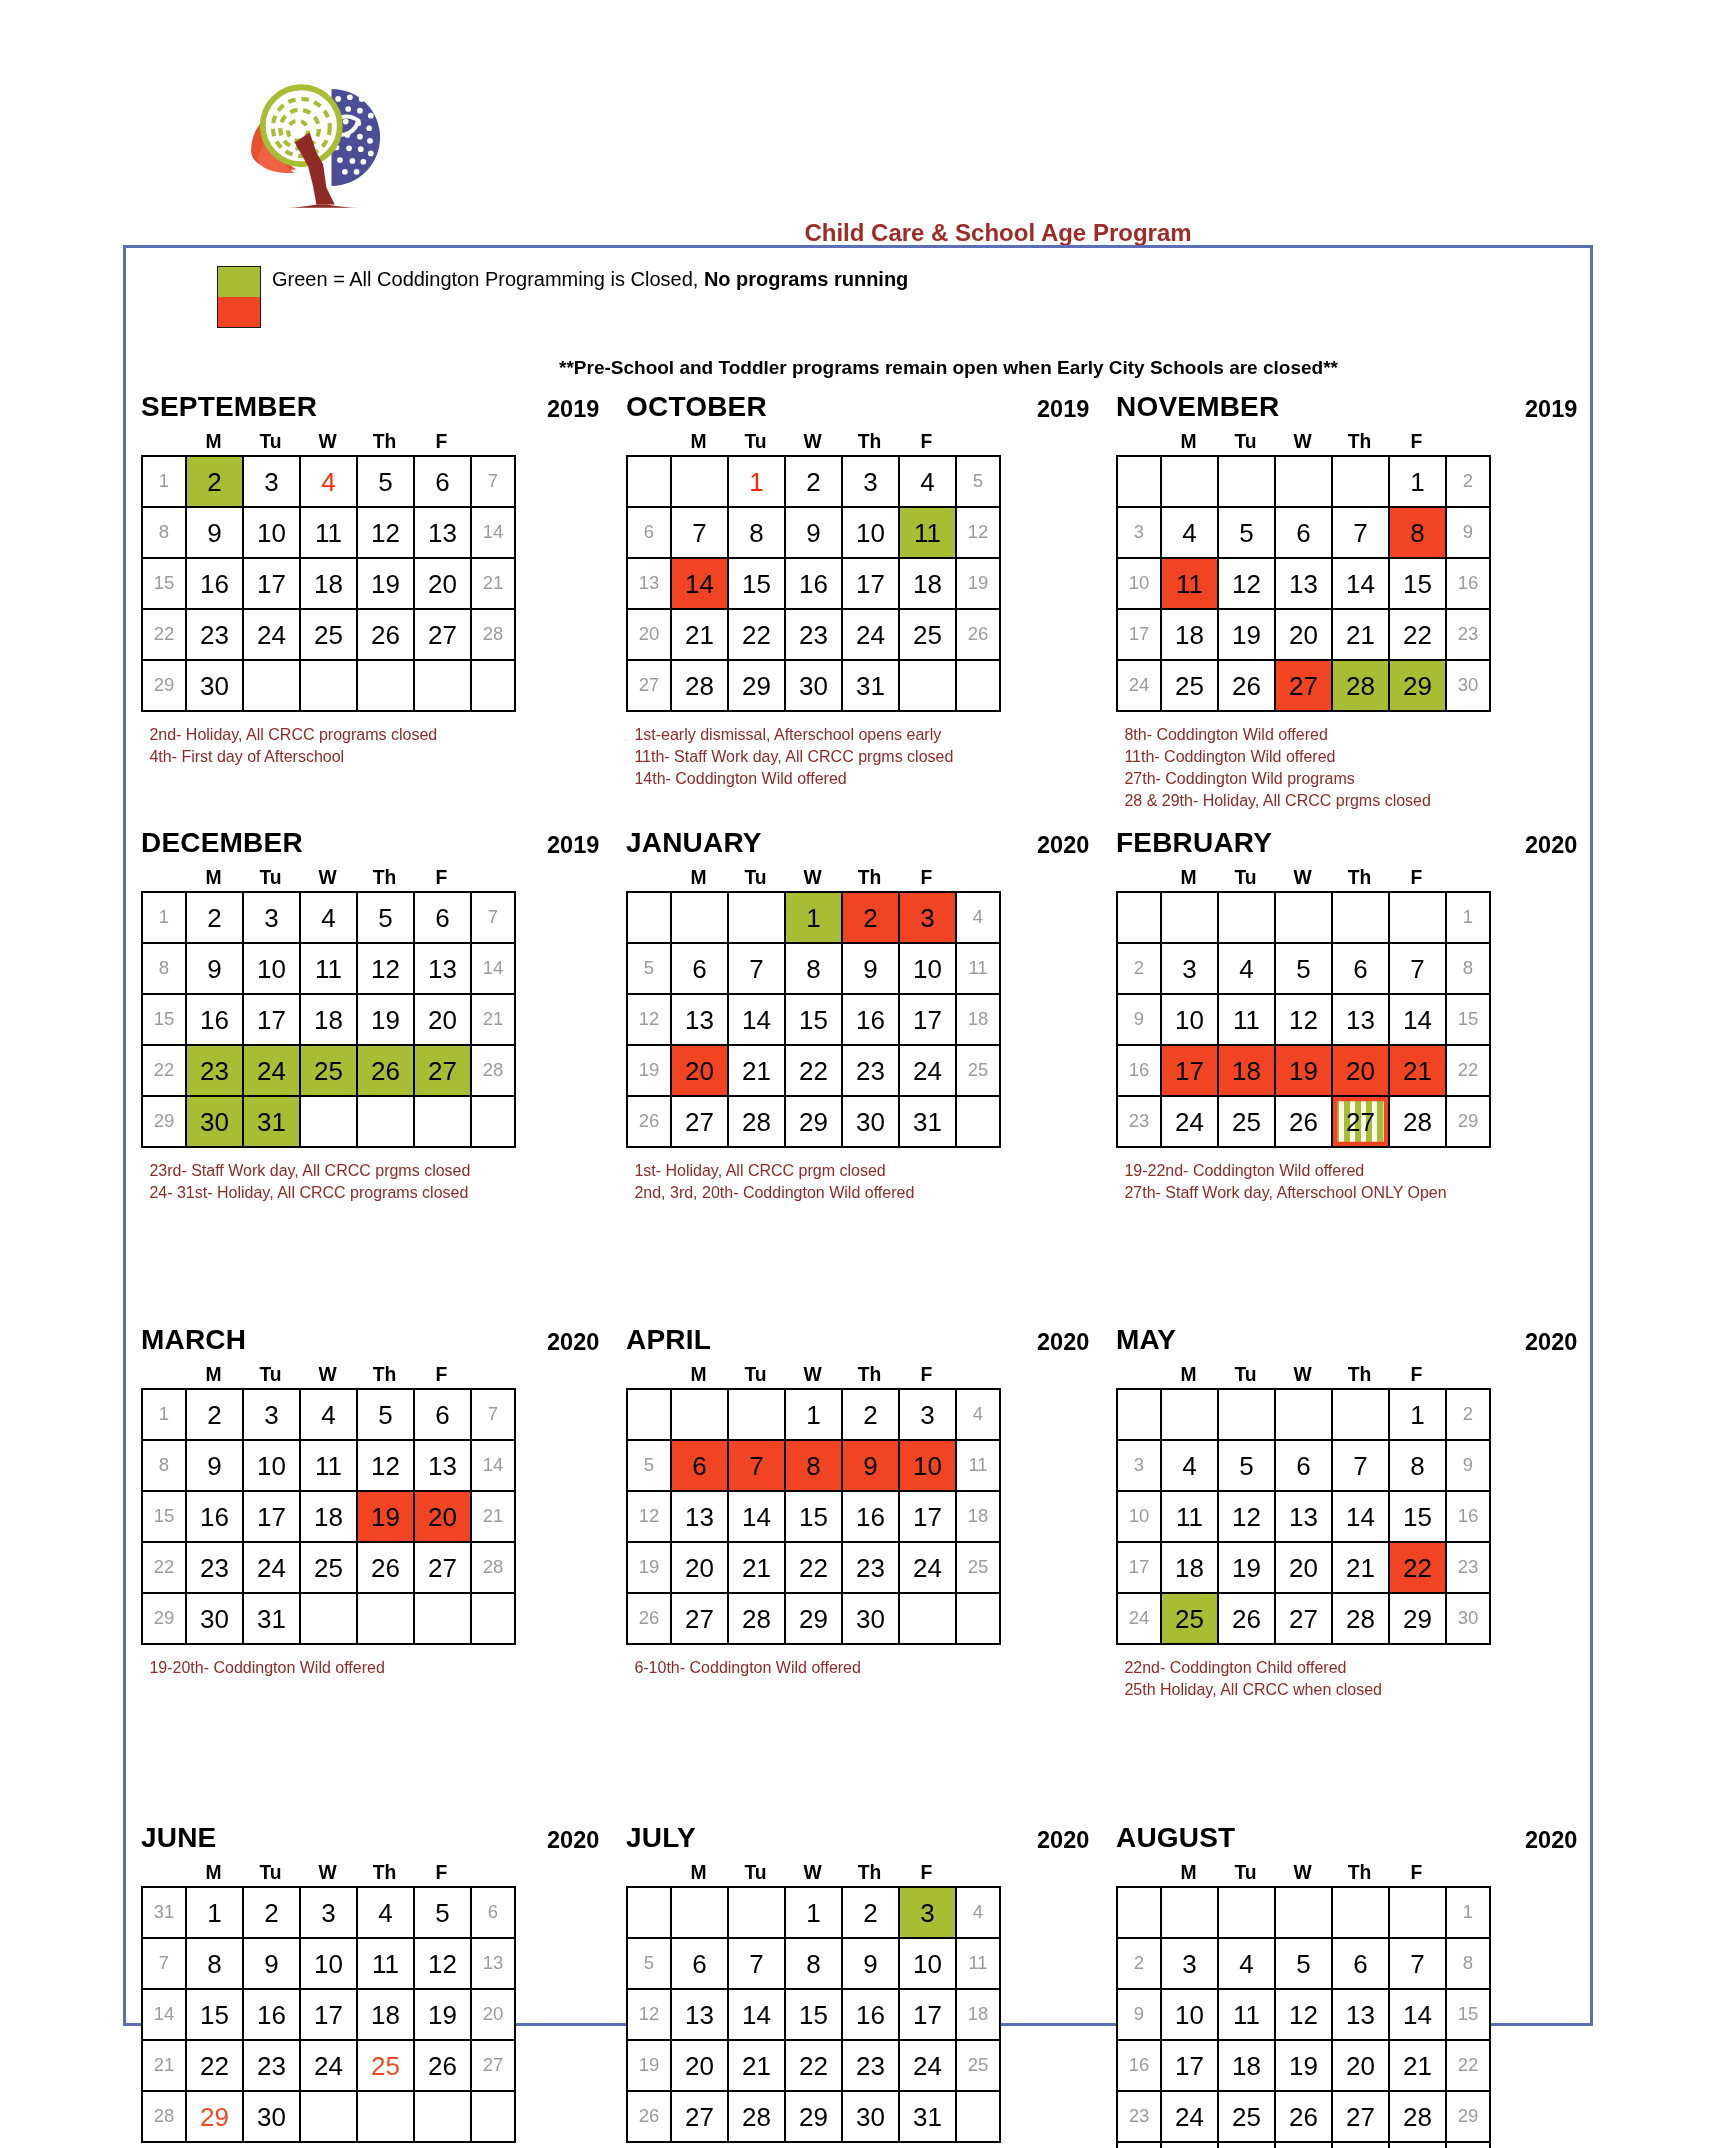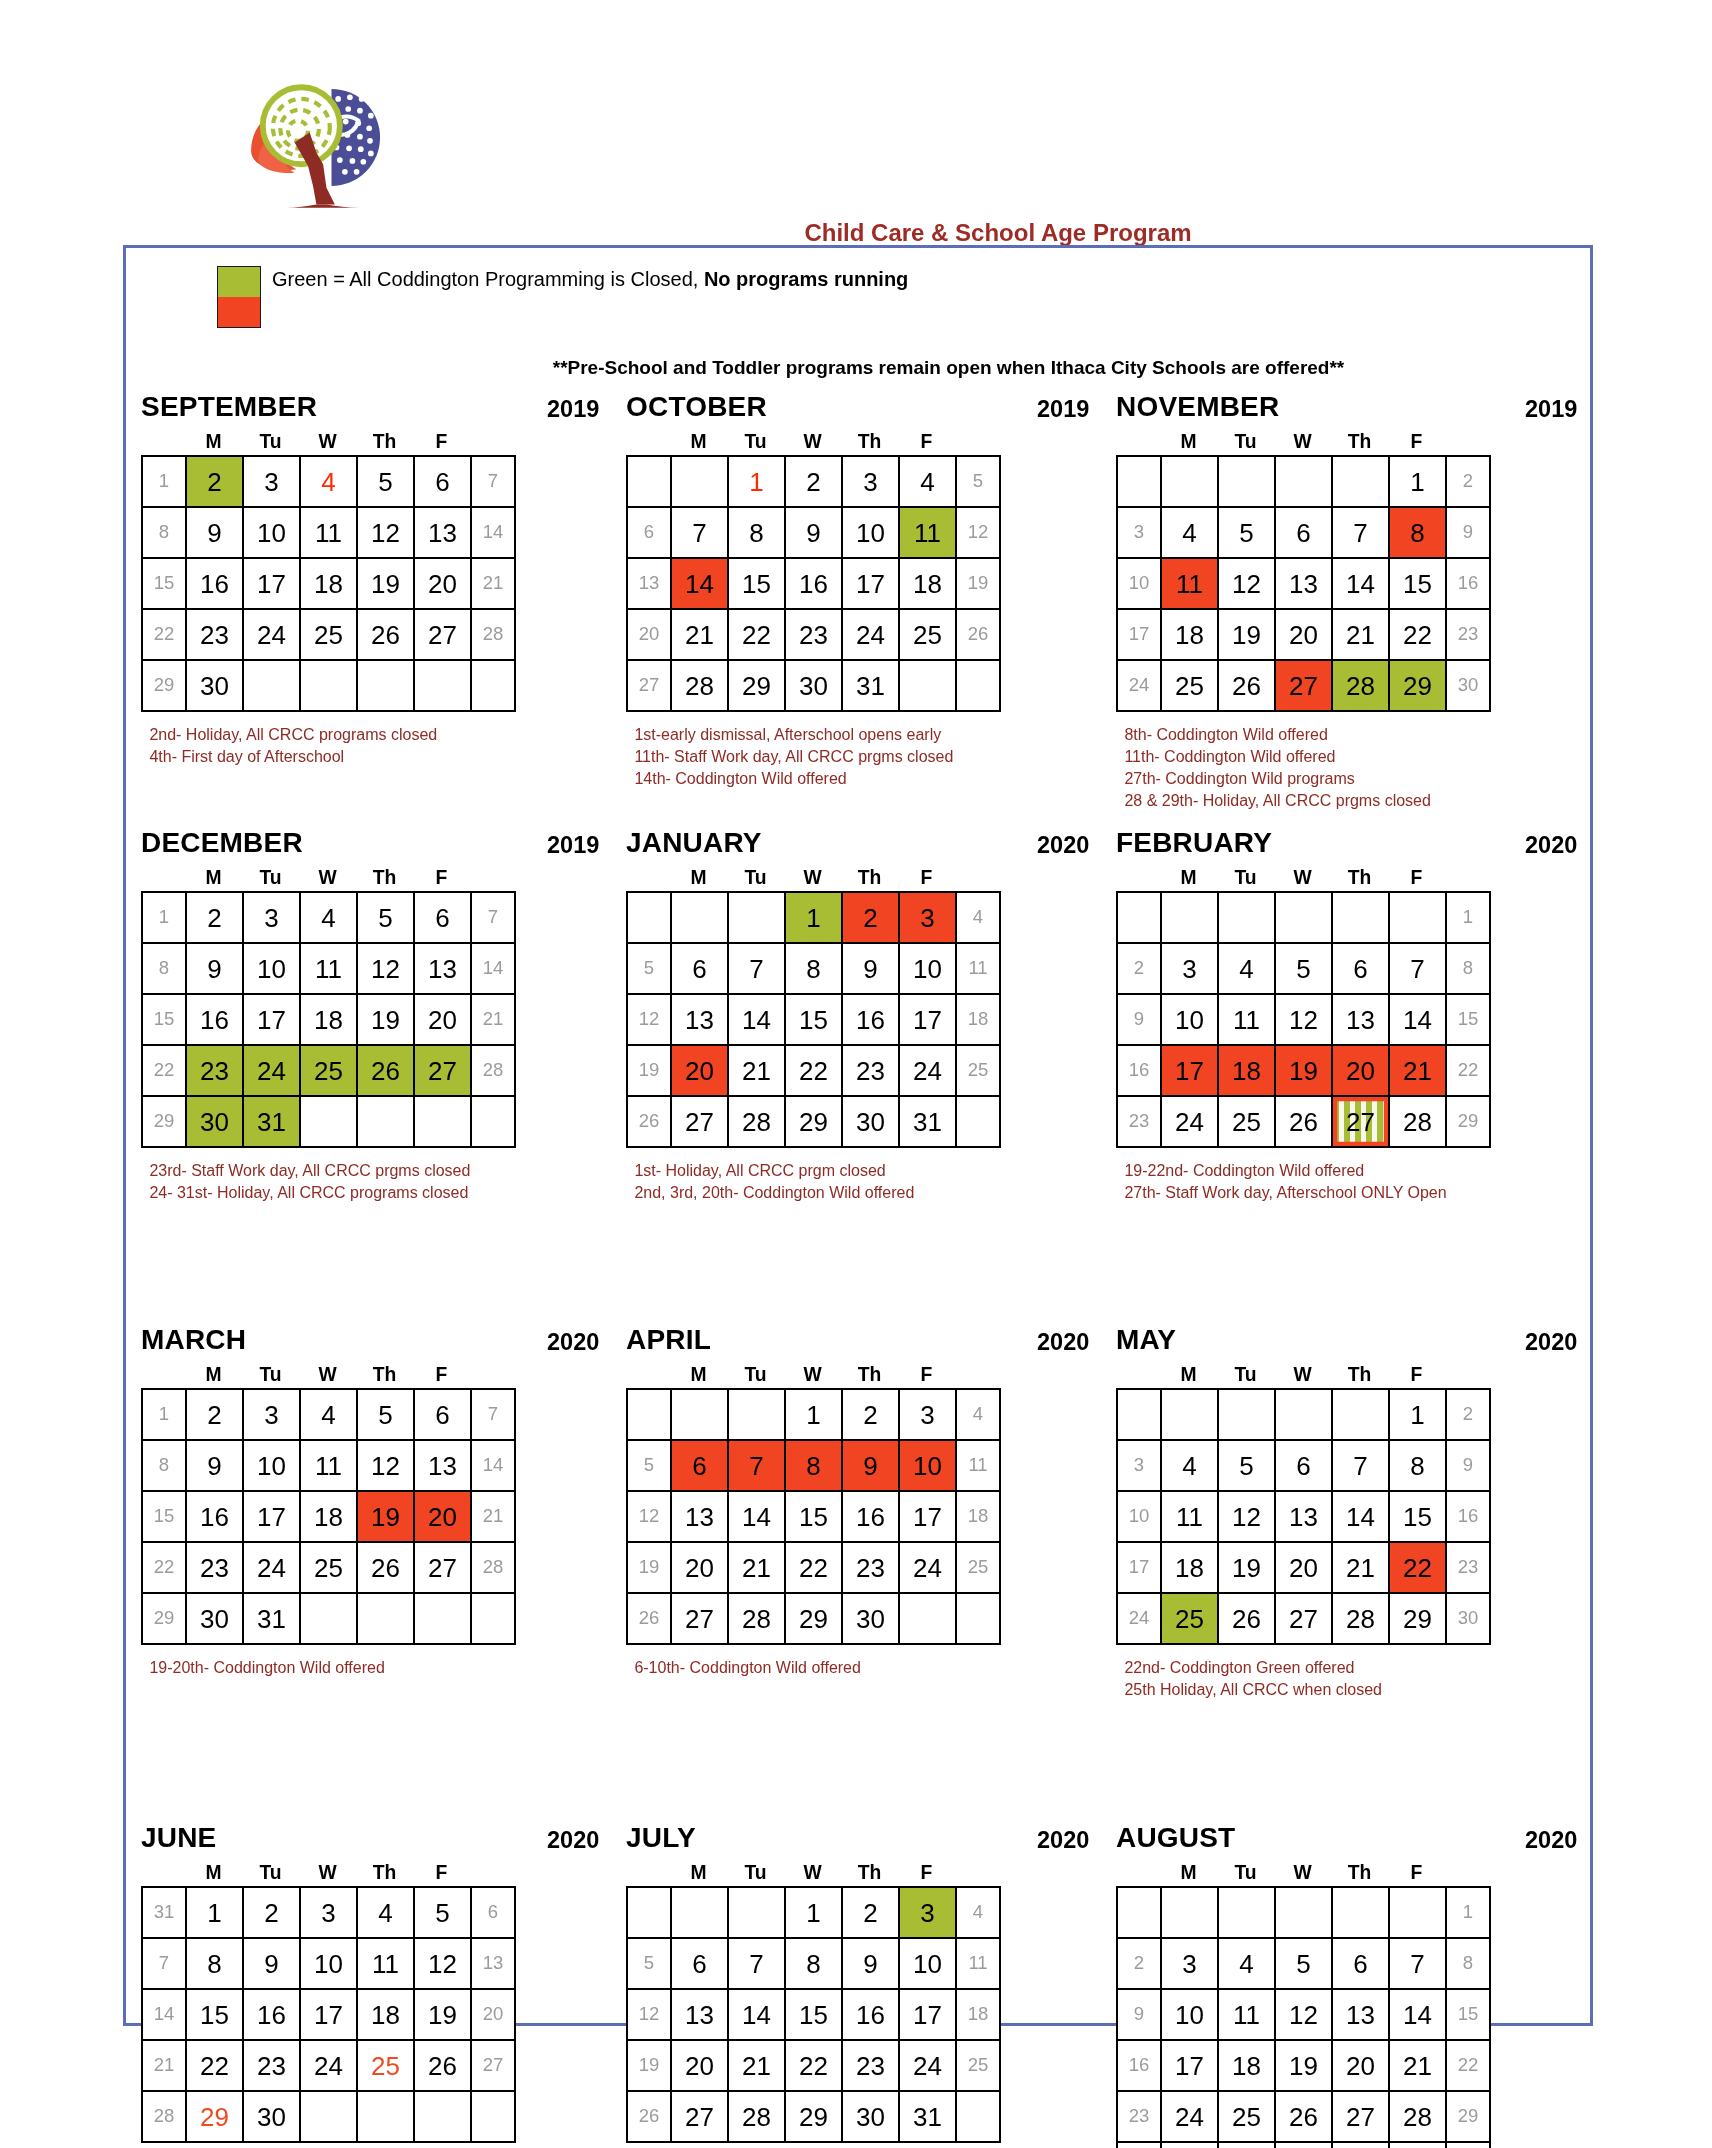--- a/index.html
+++ b/index.html
@@ -137,21 +137,21 @@
   <div class="panel">
 
     <div class="legend">
       <div class="legend-swatches">
         <div class="sw" style="background:#A8BD33"></div>
         <div class="sw" style="background:#F04423"></div>
       </div>
       <div class="legend-rows">
         <div class="legend-row"><span>Green =   All Coddington Programming is Closed, </span><b>No programs running</b></div>
       </div>
-      <div class="preschool-note">**Pre-School and Toddler programs remain open when Ithaca City Schools are offered**</div>
+      <div class="preschool-note">**Pre-School and Toddler programs remain open when Early City Schools are closed**</div>
     </div>
 
     <div class="months" id="months" style="position: relative; height: 1619px;">
         <div class="month" style="position: absolute; left: 0px; top: 0px; width: 485px;">
           <div class="mhead">
             <div class="mname">SEPTEMBER</div>
             <div class="myear">2019</div>
           </div>
           <div class="dow">
             <span style="flex: 0 0 44px;"></span>
@@ -1362,21 +1362,21 @@
               </div>
               <div class="cell" style="flex: 0 0 57px; height: 51px;">
                 <span class="num">29</span>
               </div>
               <div class="cell we" style="flex: 0 0 44px; height: 51px;">
                 <span class="num">30</span>
               </div>
             </div>
           </div>
           <div class="notes" style="margin-left: 15px; padding-left: 8.4px;">
-            <div class="note">22nd- Coddington Green offered</div>
+            <div class="note">22nd- Coddington Child offered</div>
             <div class="note">25th Holiday, All CRCC when closed</div>
           </div>
         </div>
         <div class="month" style="position: absolute; left: 0px; top: 1431px; width: 485px;">
           <div class="mhead">
             <div class="mname">JUNE</div>
             <div class="myear">2020</div>
           </div>
           <div class="dow">
             <span style="flex: 0 0 44px;"></span>

